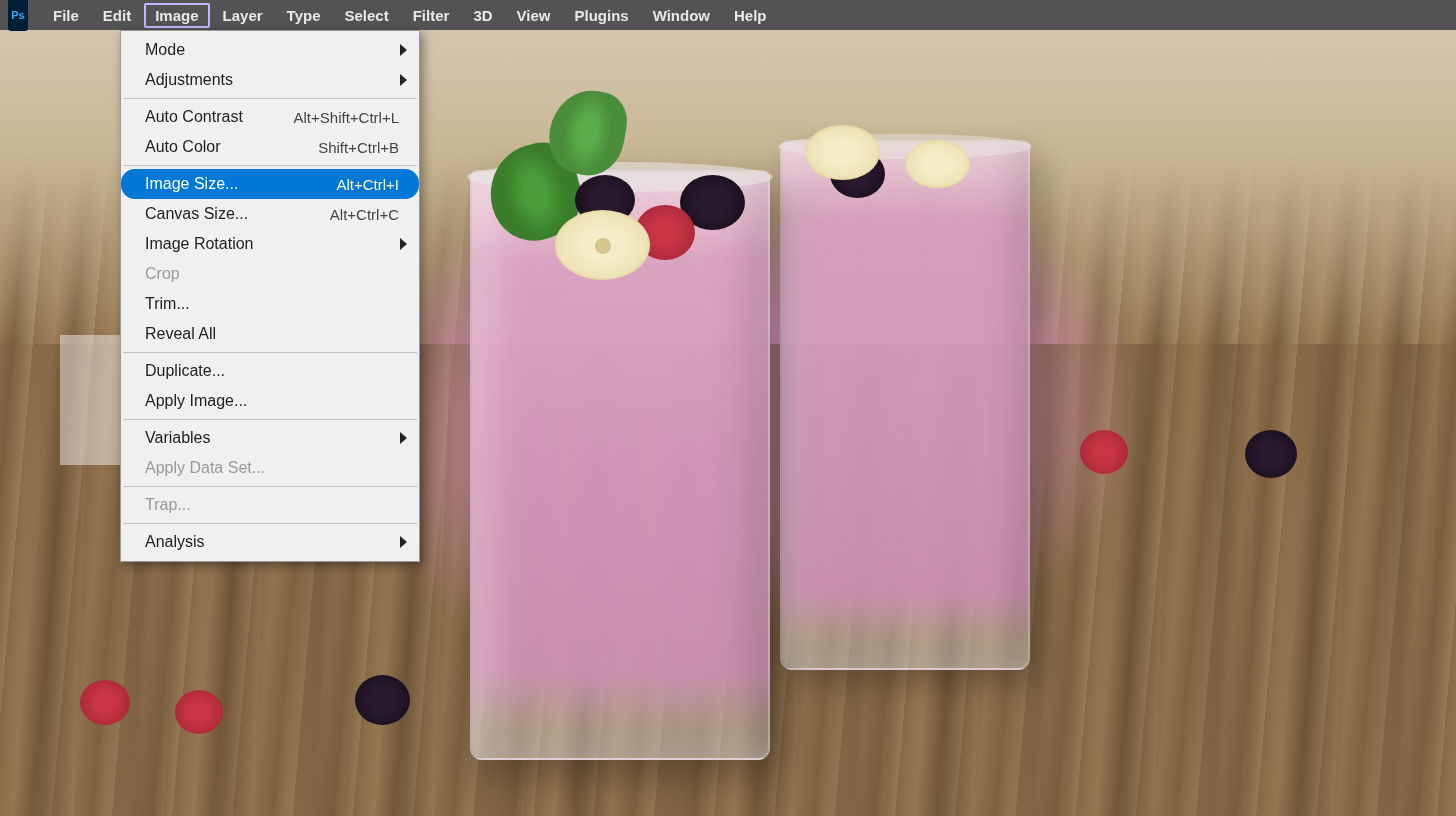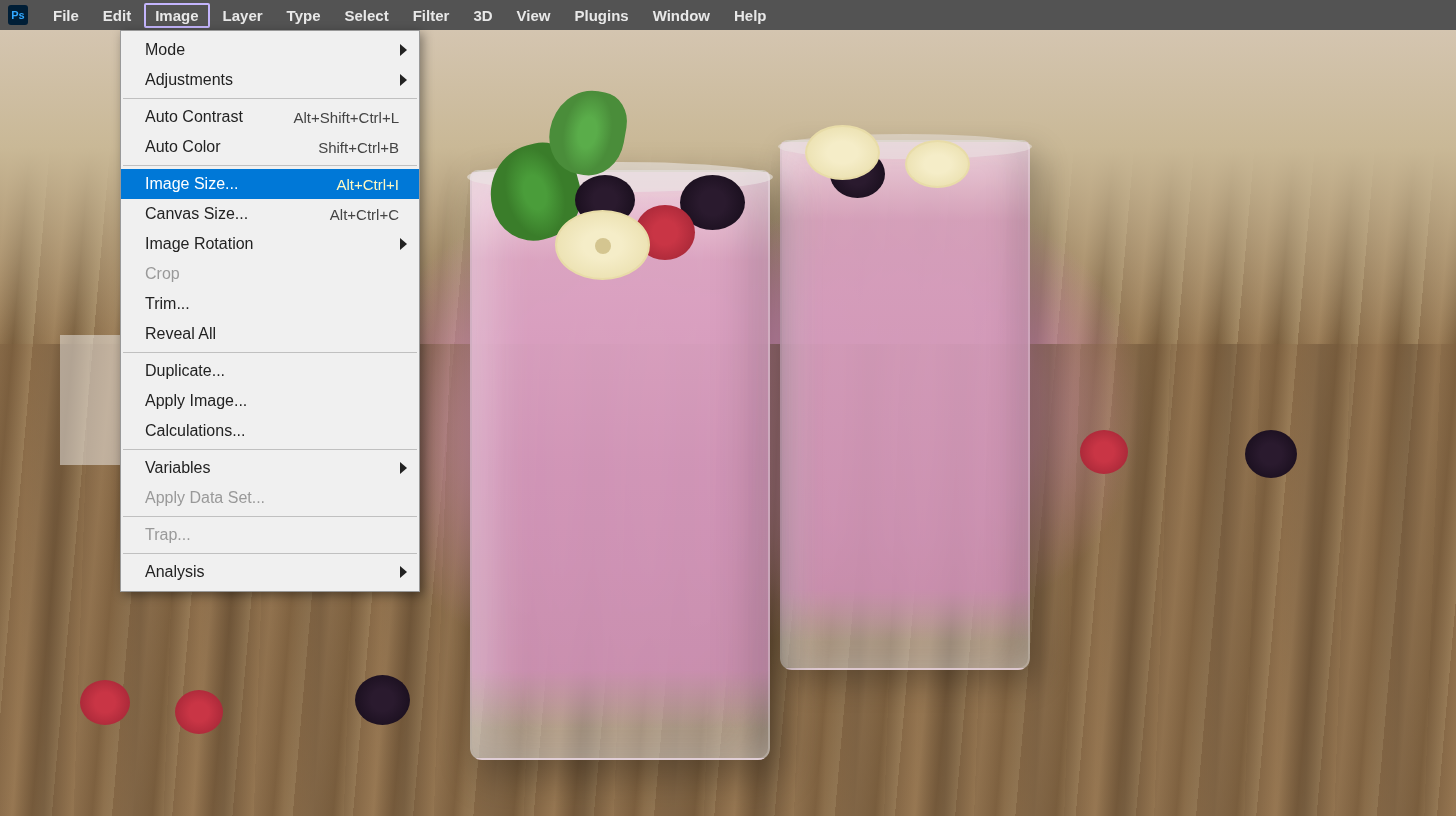--- a/index.html
+++ b/index.html
@@ -19,21 +19,21 @@
       height: 30px;
       display: flex;
       align-items: center;
       padding: 0 8px;
       gap: 2px;
       position: relative;
       z-index: 100;
     }
     .app-icon {
       width: 20px;
-      height: 20px;
+      height: 32px;
       background: #001e36;
       border-radius: 3px;
       display: flex;
       align-items: center;
       justify-content: center;
       color: #31a8ff;
       font-size: 11px;
       font-weight: bold;
       margin-right: 12px;
     }
@@ -167,20 +167,21 @@
       cursor: pointer;
       position: relative;
     }
     .dropdown-item.disabled {
       color: #999;
       cursor: default;
     }
     .dropdown-item.highlighted {
       background: #0078d7;
       color: #fff;
+      border-radius: 14px;
     }
     .dropdown-item .shortcut {
       color: #444;
       font-size: 15px;
     }
     .dropdown-item.highlighted .shortcut {
       color: #fef9c3;
     }
     .dropdown-item .submenu-arrow {
       position: absolute;
@@ -277,23 +278,20 @@
     <div class="dropdown-item">
       <span>Reveal All</span>
     </div>
     <div class="dropdown-separator"></div>
     <div class="dropdown-item">
       <span>Duplicate...</span>
     </div>
     <div class="dropdown-item">
       <span>Apply Image...</span>
     </div>
-    <div class="dropdown-item">
-      <span>Calculations...</span>
-    </div>
     <div class="dropdown-separator"></div>
     <div class="dropdown-item">
       <span>Variables</span>
       <span class="submenu-arrow"></span>
     </div>
     <div class="dropdown-item disabled">
       <span>Apply Data Set...</span>
     </div>
     <div class="dropdown-separator"></div>
     <div class="dropdown-item disabled">

